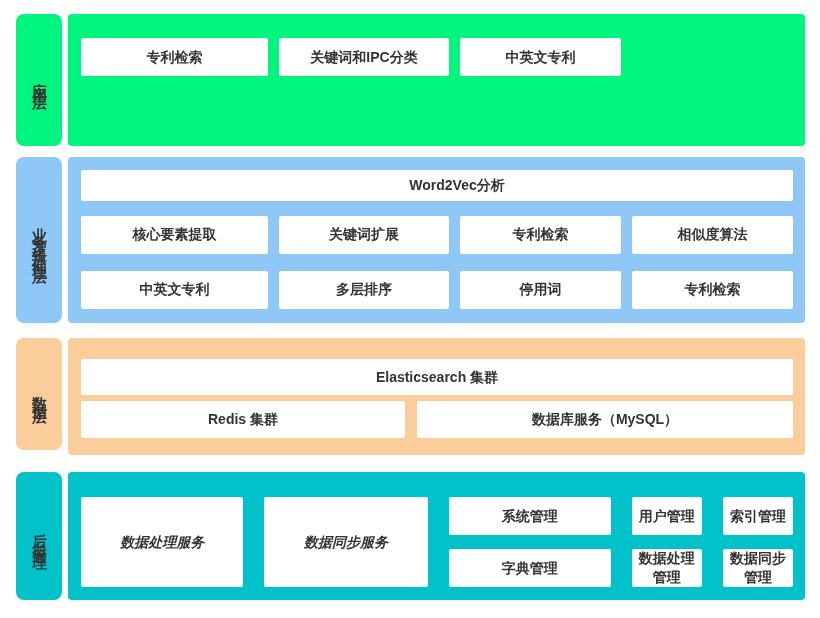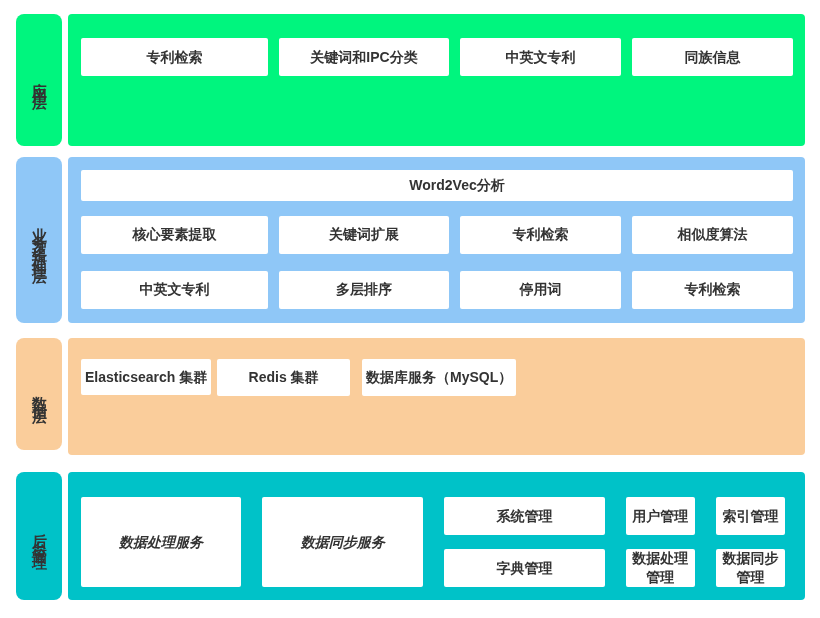--- a/index.html
+++ b/index.html
@@ -54,26 +54,26 @@
     box-sizing: border-box;
   }
   
   .body-app { top: 14px; height: 132px; padding: 24px 12px 21px 13px; display: flex; flex-direction: column; gap: 11px; }
   .grid4 { display: grid; grid-template-columns: 187fr 170fr 161fr 161fr; column-gap: 11px; height: 46px; }
   .grid4 .box { height: 38px; }
   
   .body-logic { top: 157px; height: 166px; padding: 13px 12px 12px 13px; display: flex; flex-direction: column; gap: 15px; }
   .fullrow { height: 35px; padding-left: 44px; }
   
-  .body-data { top: 338px; height: 117px; padding: 21px 12px 7px 13px; display: flex; flex-direction: row; gap: 6px; }
+  .body-data { top: 338px; height: 117px; padding: 21px 12px 7px 13px; display: flex; flex-direction: column; gap: 6px; }
   .fullrow-es { height: 36px; }
   .grid2 { display: grid; grid-template-columns: 324fr 376fr; column-gap: 12px; height: 37px; border-radius: 12px; }
   .grid2 .box { height: 37px; }
   
-  .body-admin { top: 472px; height: 128px; padding: 25px 20px 13px 13px; }
+  .body-admin { top: 472px; height: 128px; padding: 25px 12px 13px 13px; }
   .grid5 {
     display: grid;
     grid-template-columns: 162fr 163fr 162fr 70fr 70fr;
     grid-template-rows: 38px 38px;
     column-gap: 21px;
     row-gap: 14px;
   }
   .tall { grid-row: 1 / 3; height: auto; font-style: italic; }
   
   .label-app   { top: 14px;  height: 132px; }
@@ -87,21 +87,20 @@
 <div class="canvas">
 
   <div class="layer-label label-app" style="background-color: rgb(0, 245, 126);">
     <span class="vtext">应用层</span>
   </div>
   <div class="layer-body body-app" style="background-color: rgb(0, 245, 126);">
     <div class="grid4">
       <div class="box">专利检索</div>
       <div class="box">关键词和IPC分类</div>
       <div class="box">中英文专利</div>
-      <div class="box">同族信息</div>
     </div>
   </div>
 
   <div class="layer-label label-logic" style="background-color: rgb(143, 199, 247);">
     <span class="vtext">业务逻辑处理层</span>
   </div>
   <div class="layer-body body-logic" style="background-color: rgb(143, 199, 247);">
     <div class="box fullrow">Word2Vec分析</div>
     <div class="grid4">
       <div class="box">核心要素提取</div>

